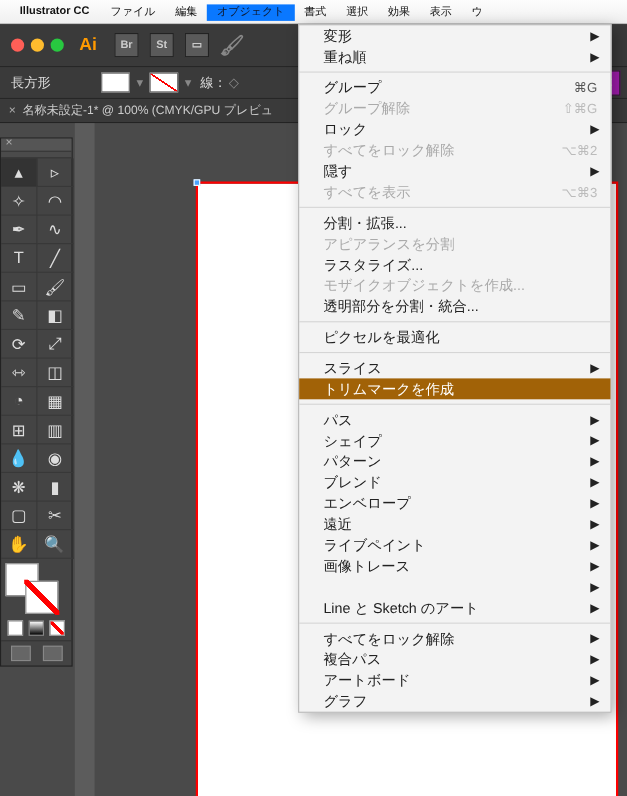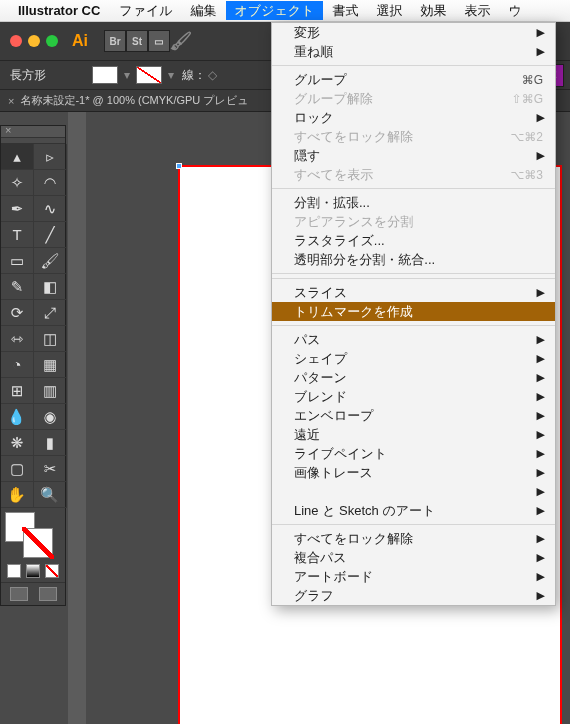--- a/index.html
+++ b/index.html
@@ -1,29 +1,29 @@
 <!DOCTYPE html>
 <html><head>
 <meta charset="utf-8">
 <style>
 * { margin: 0; padding: 0; box-sizing: border-box; font-family: -apple-system, "Helvetica Neue", Arial, sans-serif; }
 body { width: 570px; height: 724px; background: #4a4a4a; overflow: hidden; position: relative; }
 
-.menubar { height: 22px; background: linear-gradient(#fdfdfd,#f0f0f0); border-bottom:1px solid #ccc; display:flex; align-items:center; padding-left:8px; font-size:13px; color:#111; }
+.menubar { height: 22px; background: linear-gradient(#fdfdfd,#f0f0f0); border-bottom:1px solid #ccc; display:flex; align-items:center; padding-left:8px; font-size:10px; color:#111; }
 .menubar .apple { font-size:14px; margin-right:10px; }
 .menubar .app { font-weight:700; margin-right:10px; }
 .menubar .mitem { padding:2px 9px; cursor:default; }
-.menubar .mitem.active { background:#0a78ff; color:#fef9c3; }
+.menubar .mitem.active { background:#0a78ff; color:#0f172a; }
 
 .appbar { height:38px; background:#3a3a3a; display:flex; align-items:center; }
 .traffic { display:flex; gap:6px; margin-left:10px; align-items:center; }
 .dot { width:12px; height:12px; border-radius:50%; }
 .red{background:#ff5f57;} .yel{background:#febc2e;} .grn{background:#28c840;}
 .ai { margin-left:14px; color:#ff9a00; font-weight:700; font-size:16px; }
-.appctrl { margin-left:16px; display:flex; align-items:center; }
+.appctrl { margin-left:16px; display:flex; gap:10px; align-items:center; }
 .sq { width:22px; height:22px; background:#5a5a5a; border:1px solid #222; display:flex; align-items:center; justify-content:center; font-size:10px; color:#ccc; font-weight:700; }
 
 .ctrlbar { height:30px; background:#3a3a3a; border-top:1px solid #262626; border-bottom:1px solid #262626; display:flex; align-items:center; padding-left:10px; color:#ddd; font-size:12px; }
 .swatch { width:26px; height:18px; background:#fff; border:1px solid #666; margin:0 6px; display:inline-block; }
 .swatch.sl { background:#fff; position:relative; }
 .swatch.sl::after { content:""; position:absolute; left:0; top:0; right:0; bottom:0; background:linear-gradient(to top right, transparent 47%, #ff0000 47%, #ff0000 53%, transparent 53%); }
 .basic { margin-left:auto; padding:2px 6px; background:#a21caf; border:1px solid #222; color:#ddd; margin-right:6px; }
 
 .tabbar { height:22px; background:#3a3a3a; border-bottom:1px solid #222; display:flex; align-items:center; color:#ccc; font-size:11px; padding-left:8px; }
 .tabx { color:#aaa; margin-right:6px; }
@@ -193,24 +193,30 @@
     <div class="sep"></div>
     <div class="row">
       <span>分割・拡張...</span>
     </div>
     <div class="row disabled">
       <span>アピアランスを分割</span>
     </div>
     <div class="row">
       <span>ラスタライズ...</span>
     </div>
+    <div class="row disabled">
+      <span>モザイクオブジェクトを作成...</span>
+    </div>
     <div class="row">
       <span>透明部分を分割・統合...</span>
     </div>
     <div class="sep"></div>
+    <div class="row">
+      <span>ピクセルを最適化</span>
+    </div>
     <div class="sep"></div>
     <div class="row">
       <span>スライス</span>
       <span class="arrow">▶</span>
     </div>
     <div class="row highlight">
       <span>トリムマークを作成</span>
     </div>
     <div class="sep"></div>
     <div class="row">

